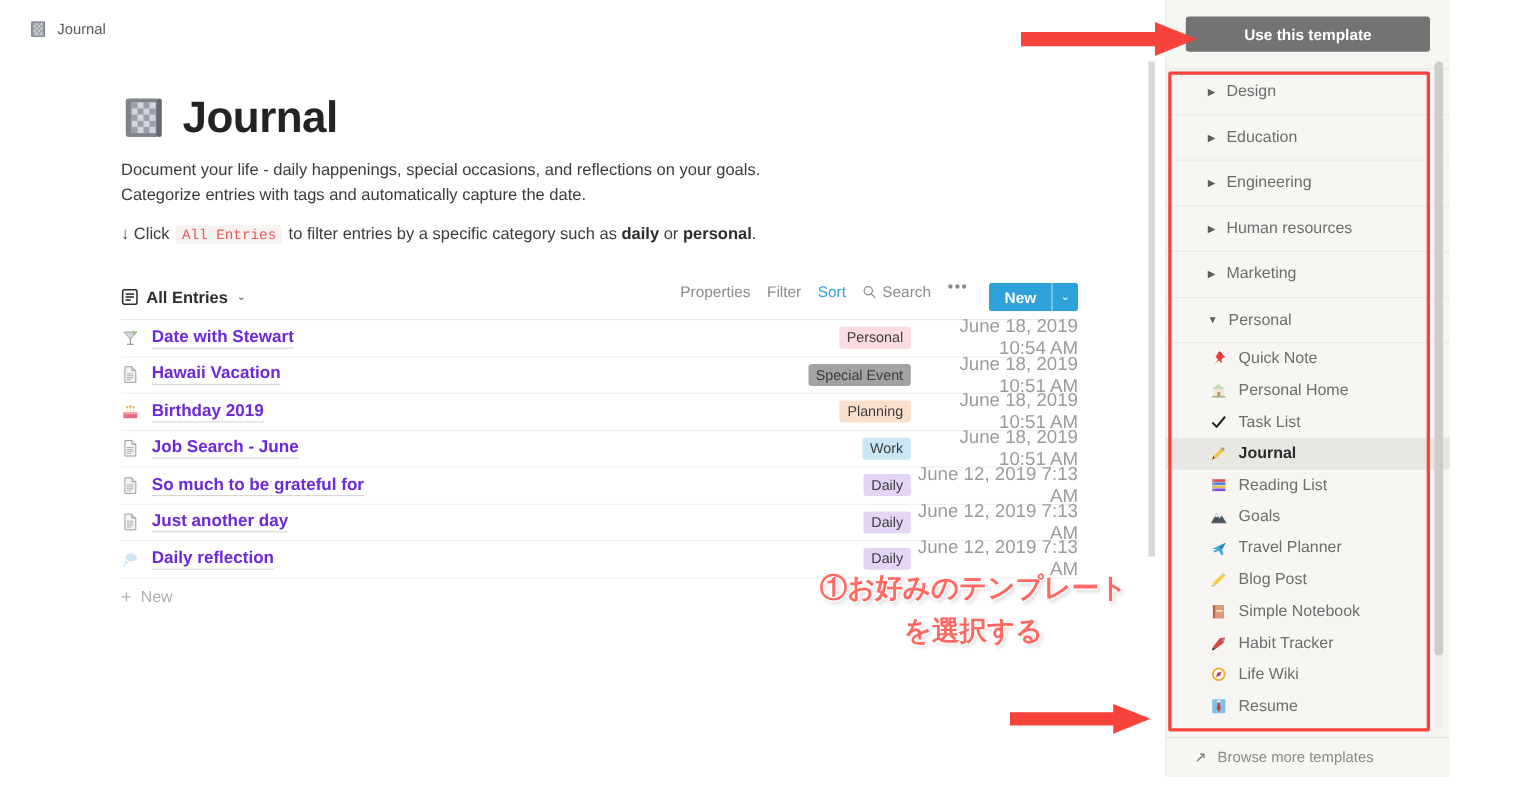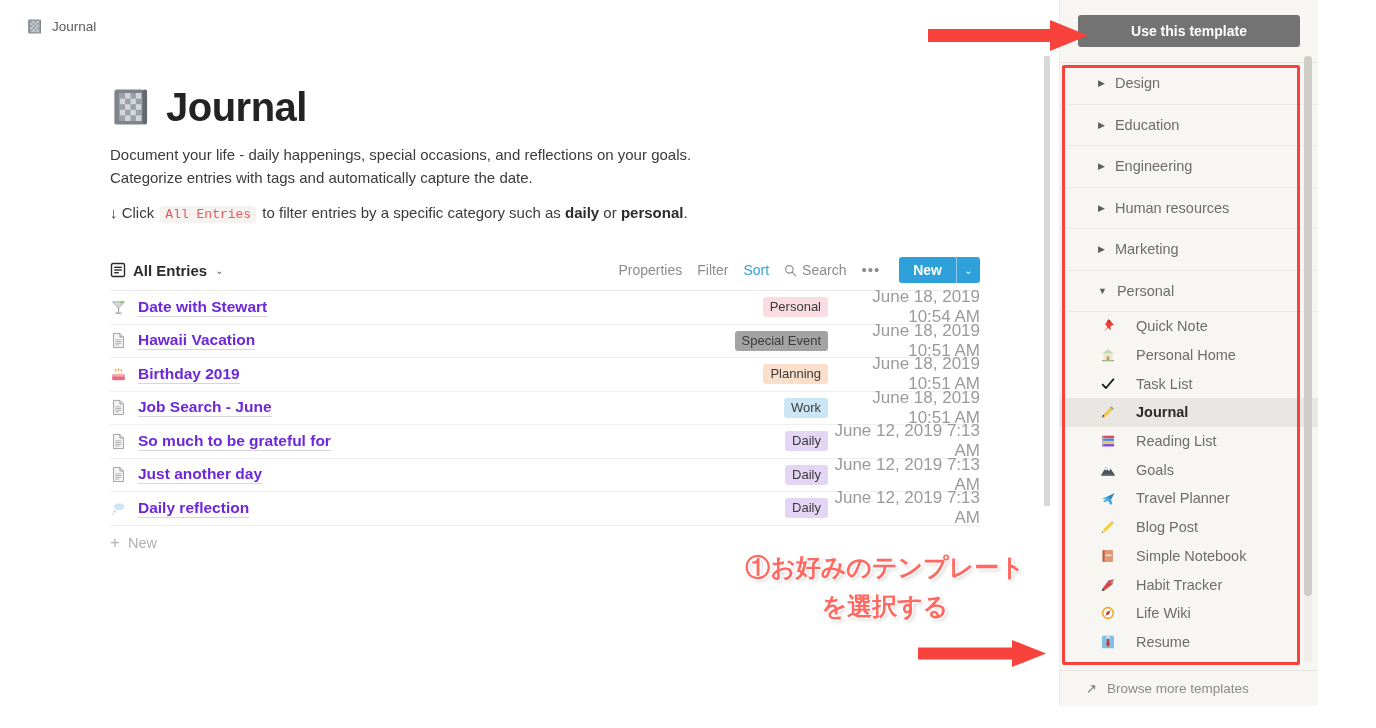--- a/index.html
+++ b/index.html
@@ -48,21 +48,21 @@
   
   .db-toolbar {
     margin-top: 32px; height: 28px;
     display: flex; align-items: center; justify-content: space-between;
   }
   .db-view { display: flex; align-items: center; gap: 7px; }
   .db-view-icon { width: 16px; height: 16px; display:block; }
   .db-view-name { font-size: 15px; font-weight: bold; color: #2b2b2b; }
   .chev-sm { font-size: 10px; color: #5a5a5a; margin-left:1px; }
 
-  .db-controls { display: flex; align-items: center; gap: 15px; }
+  .db-controls { display: flex; align-items: flex-start; gap: 15px; }
   .db-ctl { font-size: 14px; color: #8c8c8c; cursor: pointer; }
   .db-ctl.accent { color: #2ea1db; }
   .db-search { display: flex; align-items: center; gap: 5px; }
   .search-ico { width: 13px; height: 13px; display:block; }
   .db-dots { font-size: 15px; color: #8c8c8c; letter-spacing: 1px; line-height: 8px; }
   .new-btn-wrap {
     display: flex; align-items: stretch; height: 26px;
     border-radius: 3px; overflow: hidden; margin-left: 4px;
   }
   .new-btn {
@@ -121,21 +121,21 @@
     position: relative; height: 608px; overflow: hidden;
     border-top: 1px solid #e6e4e0;
   }
   .tpl-cat {
     height: 41.5px; display: flex; align-items: center; gap: 10px;
     padding-left: 38px; border-bottom: 1px solid #ebe9e5;
     font-size: 14.5px; color: #6d6d6d; cursor: pointer;
   }
   .tri { font-size: 9px; color: #5d5d5d; }
   .tpl-item {
-    height: 28.7px; display: flex; align-items: center; gap: 20px;
+    height: 28.7px; display: flex; align-items: center; gap: 10px;
     padding-left: 40px; font-size: 14.5px; color: #6d6d6d; cursor: pointer;
   }
   .tpl-item.sel { background: #e9e7e3; color: #2b2b2b; font-weight: bold; }
   .tpl-emoji { width: 16px; height: 16px; display:block; flex:0 0 auto; }
 
   .tpl-foot {
     position:absolute; left:0; bottom:0; width: 258px; height: 36px;
     display:flex; align-items:center; gap:10px; padding-left: 26px;
     border-top: 1px solid #e6e4e0; background:#f7f6f3;
     font-size: 13.5px; color: #8a8a8a; cursor: pointer;
@@ -164,21 +164,21 @@
 
   
   .anno {
     position: absolute; color: #ff6961; font-weight: bold;
     font-size: 25px; line-height: 1.55; text-align: center;
     text-shadow: 0 0 2px #fff, 1px 1px 2px #fff, -1px 1px 2px #fff,
                  1px -1px 2px #fff, -1px -1px 2px #fff, 2px 2px 4px rgba(0,0,0,.22);
     white-space: pre-line; pointer-events:none;
   }
   #anno2 { left: 710px; top: 52px; width: 330px; }
-  #anno1 { left: 720px; top: 548px; width: 330px; }
+  #anno1 { left: 720px; top: 516px; width: 330px; }
 
   .arrow { position:absolute; pointer-events:none; }
 </style>
 </head>
 <body>
 
 <div id="root">
 
   <div class="breadcrumb">
     <svg class="bc-icon" viewBox="0 0 24 24">

